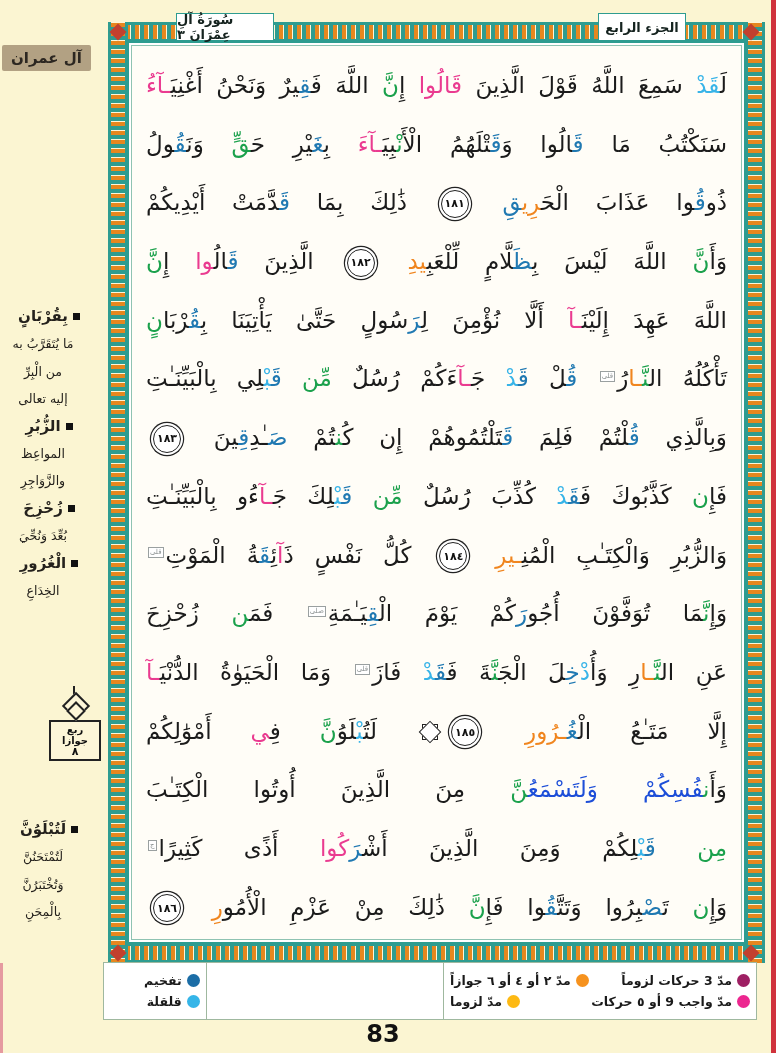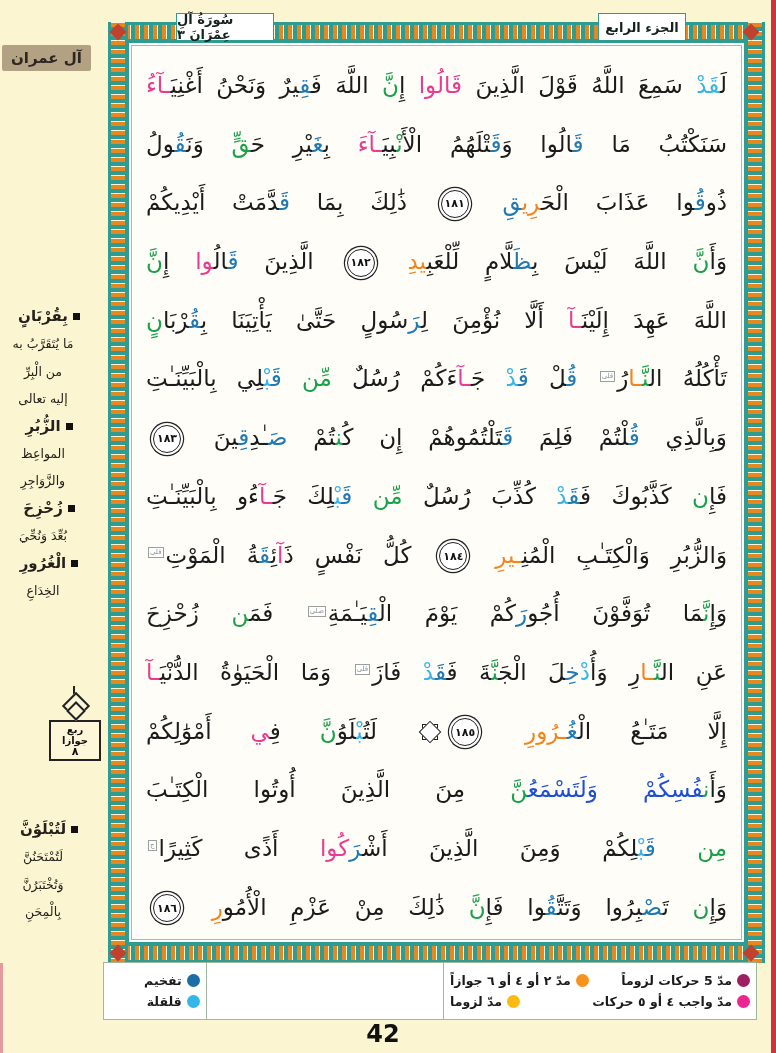--- a/index.html
+++ b/index.html
@@ -177,34 +177,34 @@
             <span>قلقلة</span>
           </span>
         </div>
       </div>
       <div class="leg-cell leg-b">
       </div>
       <div class="leg-cell leg-c">
         <div class="leg-row spread">
           <span class="leg-item">
             <span class="dot" style="background: rgb(158, 31, 99);"></span>
-            <span>مدّ 5 حركات لزوماً</span>
+            <span>مدّ 3 حركات لزوماً</span>
           </span>
           <span class="leg-item">
             <span class="dot" style="background: rgb(246, 146, 30);"></span>
             <span>مدّ ٢ أو ٤ أو ٦ جوازاً</span>
           </span>
         </div>
         <div class="leg-row spread">
           <span class="leg-item">
             <span class="dot" style="background: rgb(236, 38, 143);"></span>
-            <span>مدّ واجب ٤ أو ٥ حركات</span>
+            <span>مدّ واجب 9 أو ٥ حركات</span>
           </span>
           <span class="leg-item">
             <span class="dot" style="background: rgb(253, 185, 19);"></span>
             <span>مدّ لزوما</span>
           </span>
         </div>
       </div>
     </div>
 
-  <div class="page-number">42</div>
+  <div class="page-number">83</div>
 </div>
 
 </body></html>

